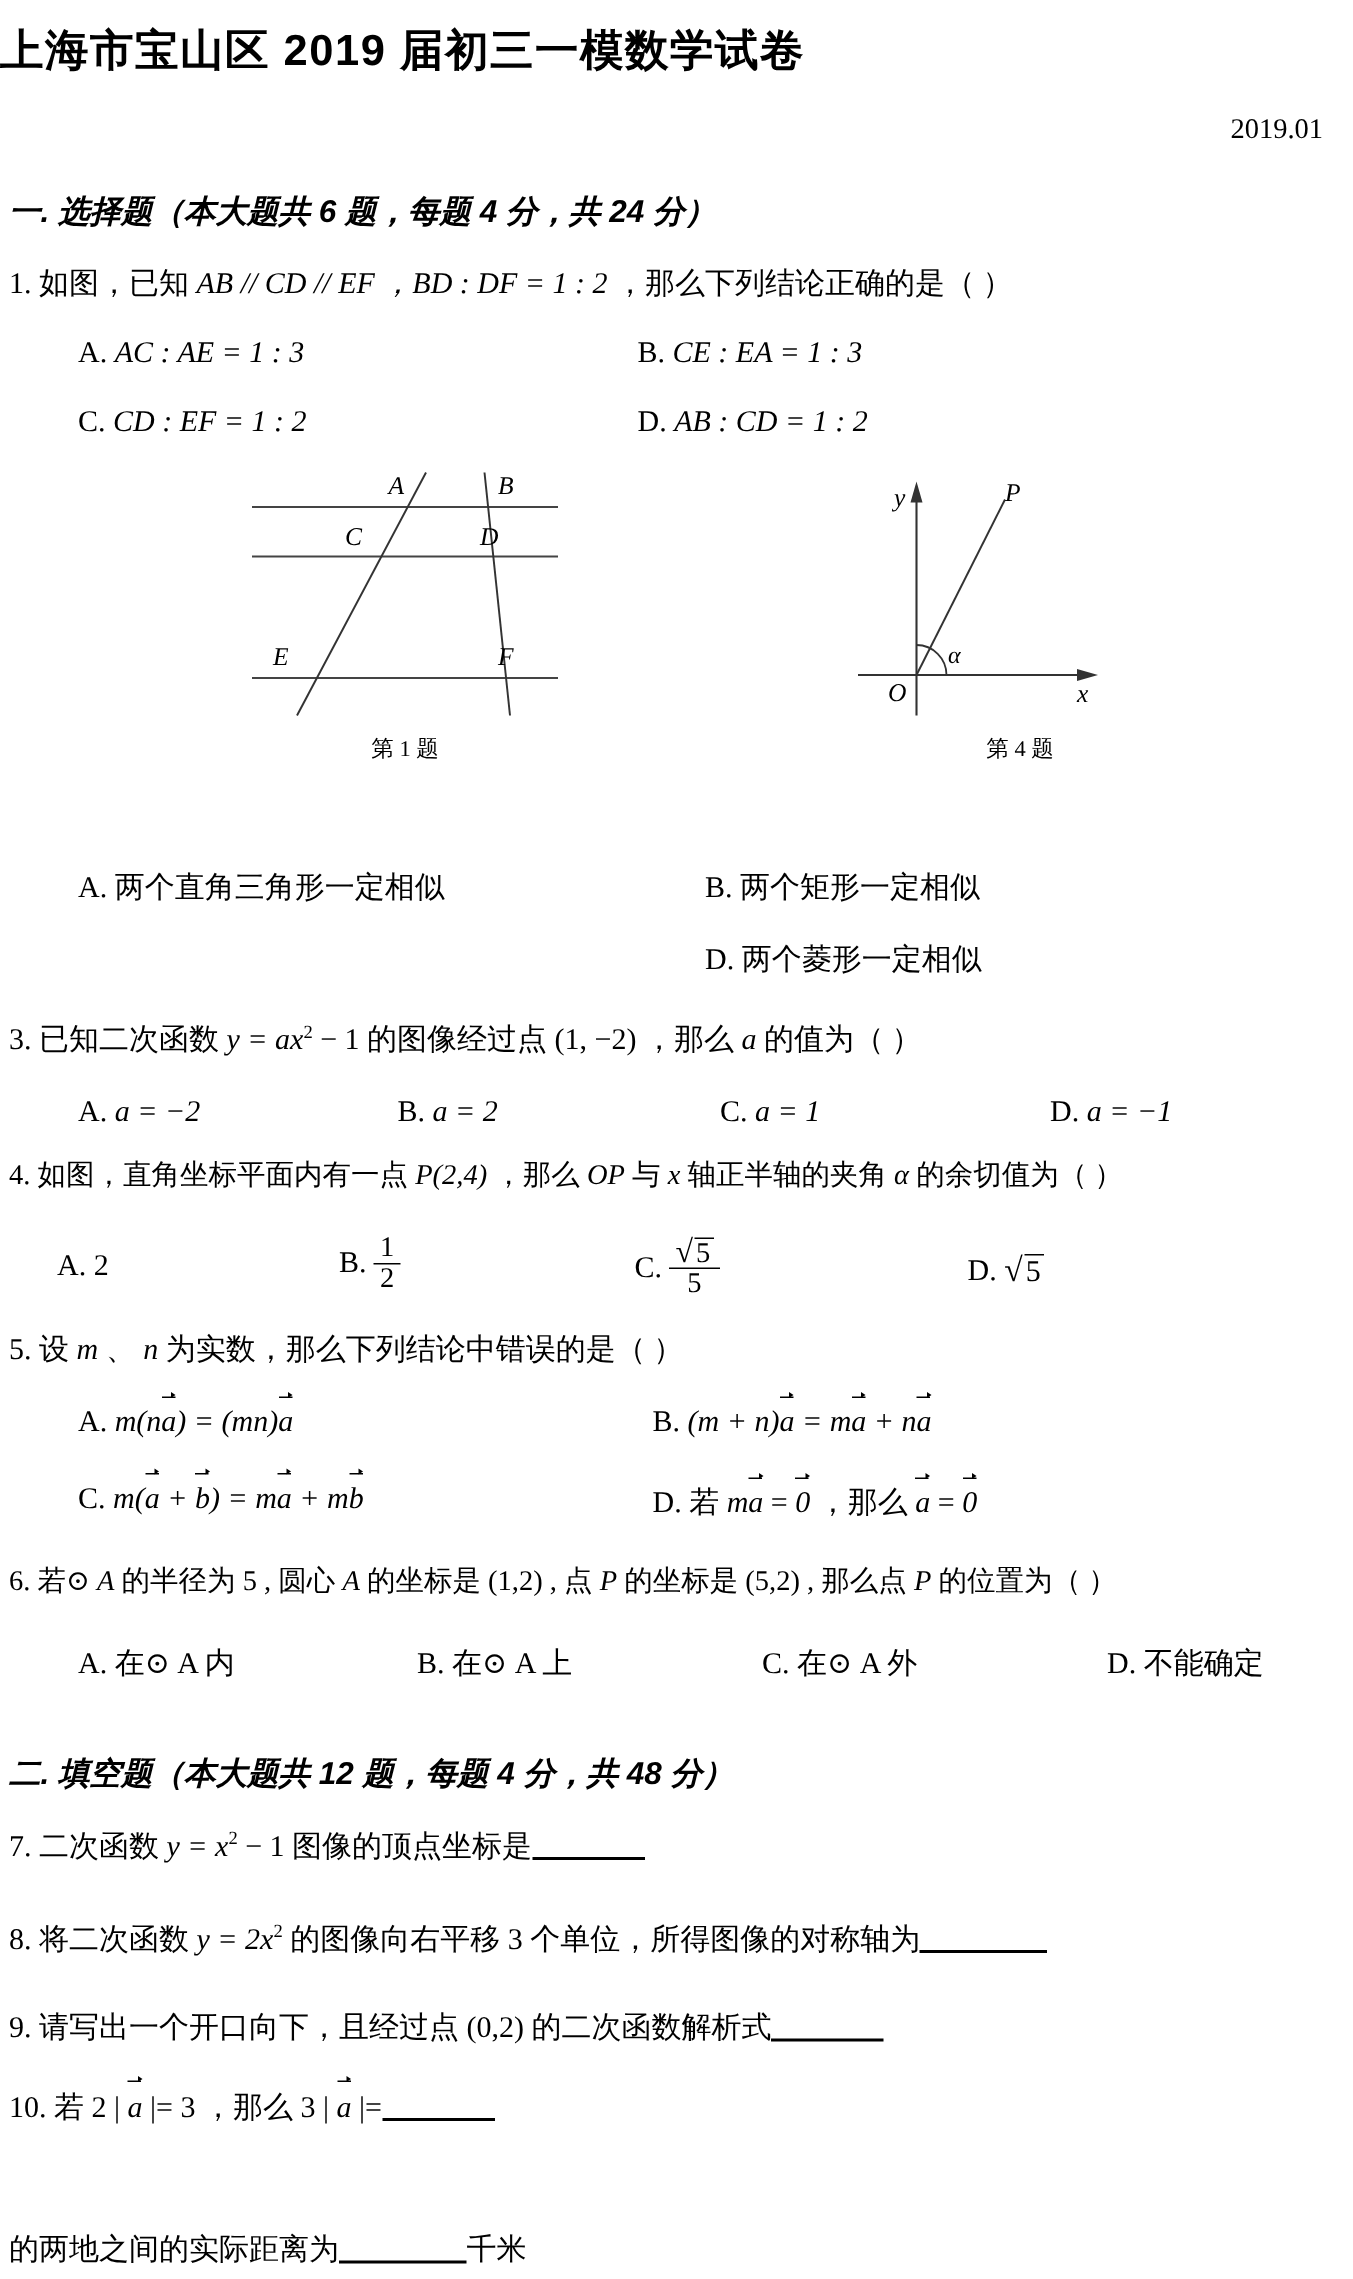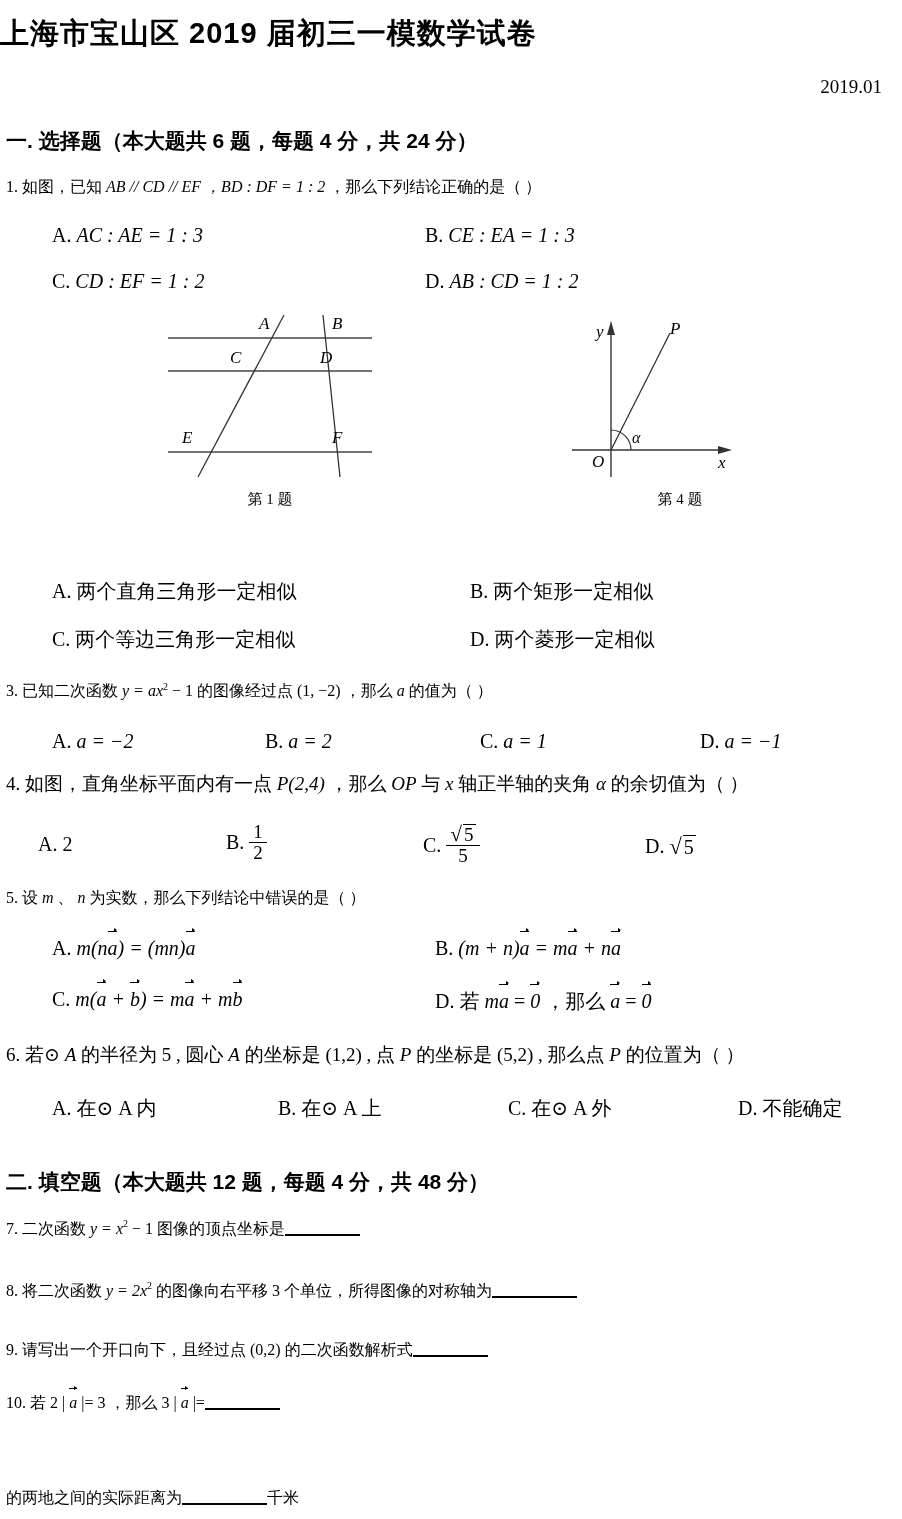--- a/index.html
+++ b/index.html
@@ -38,27 +38,28 @@
     font-size: 19px;
   }
 
   
   .section-head {
     position: absolute;
     left: 6px;
     font-family: "Liberation Sans", "DejaVu Sans", sans-serif;
     font-weight: bold;
     font-size: 21px;
+    font-style: italic;
   }
 
   
   .q {
     position: absolute;
     left: 6px;
-    font-size: 16px;
+    font-size: 20px;
     line-height: 1.25;
     white-space: nowrap;
   }
   .q-narrow { font-size: 19px; }
   .opt {
     position: absolute;
     font-size: 20px;
     white-space: nowrap;
   }
   .blank-line {
@@ -200,24 +201,20 @@
     <div class="fig-cap" style="top:185px;">第 4 题</div>
   </div>
 
   <div class="opt" style="top:578px; left:52px;">
     <span>A.</span>
     <span>两个直角三角形一定相似</span>
   </div>
   <div class="opt" style="top:578px; left:470px;">
     <span>B.</span>
     <span>两个矩形一定相似</span>
-  </div>
-  <div class="opt" style="top:626px; left:52px;">
-    <span>C.</span>
-    <span>两个等边三角形一定相似</span>
   </div>
   <div class="opt" style="top:626px; left:470px;">
     <span>D.</span>
     <span>两个菱形一定相似</span>
   </div>
 
   <div class="q" style="top:681px;">
     <span>3.</span>
     <span>已知二次函数</span>
     <span class="it">y = ax</span><span class="sup">2</span>

